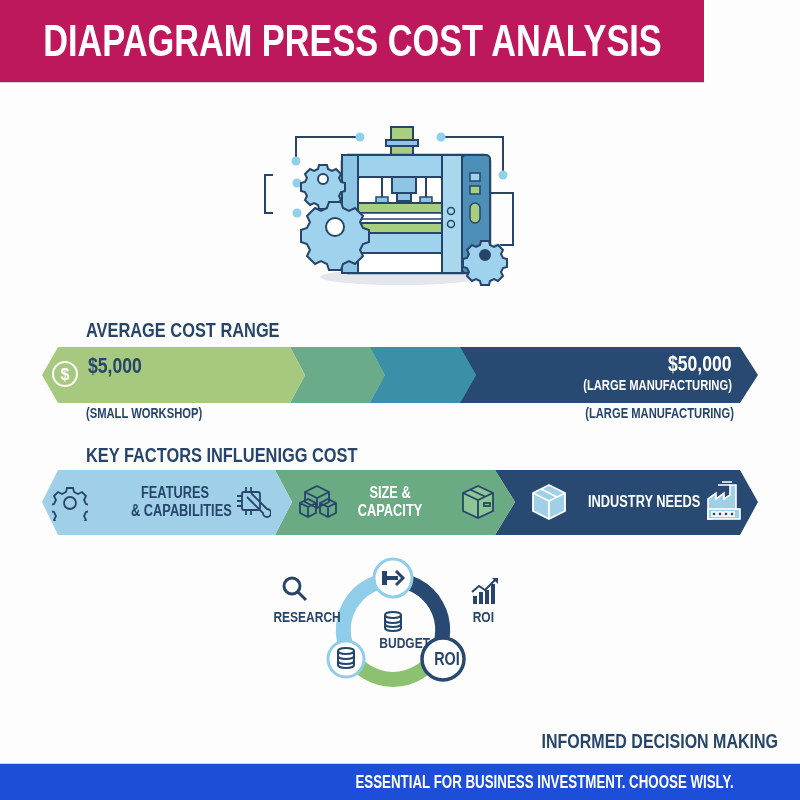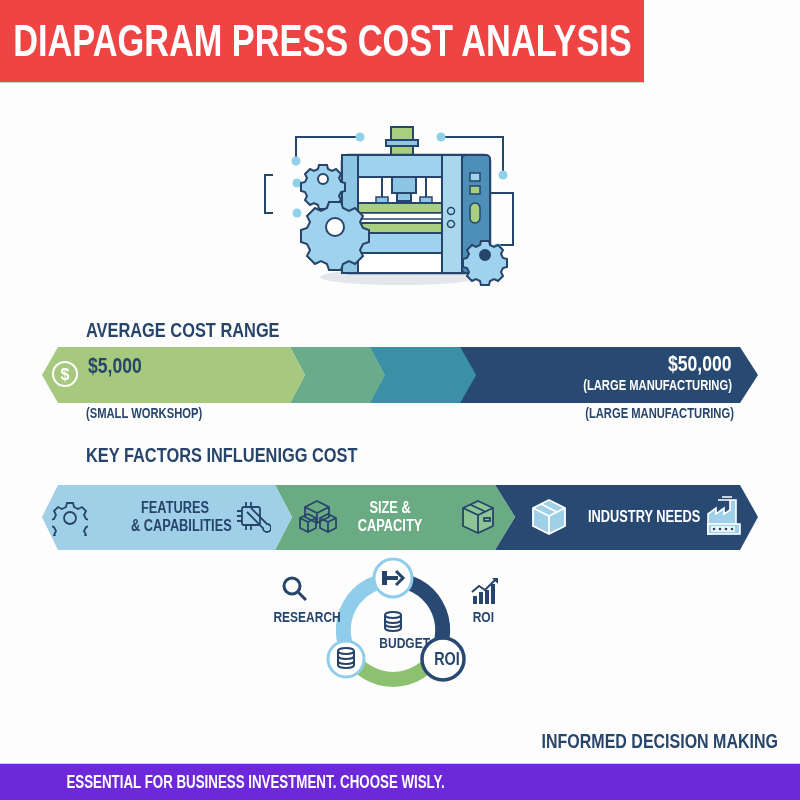--- a/index.html
+++ b/index.html
@@ -3,22 +3,22 @@
 <meta charset="utf-8">
 <style>
   html, body { margin: 0; padding: 0; }
   body {
     width: 800px; height: 800px; position: relative; overflow: hidden;
     background: #fdfdfd;
     font-family: "Liberation Sans", "DejaVu Sans", sans-serif;
     color: #27456b;
   }
   .header {
-    position: absolute; left: 0; top: 0; width: 644px; height: 82px;
-    background: #ef4444; display: flex; align-items: center; justify-content: center;
+    position: absolute; left: 0; top: 0; width: 704px; height: 82px;
+    background: #be185d; display: flex; align-items: center; justify-content: center;
     border-bottom: 1px solid #c9d3df;
   }
   .header h1 {
     margin: 0; color: #ffffff; font-weight: bold; font-size: 44px; letter-spacing: 0px;
     transform: scaleX(0.78); white-space: nowrap;
   }
   .hero { position: absolute; left: 255px; top: 115px; width: 290px; height: 175px; }
   .section-title {
     position: absolute; font-weight: bold; font-size: 21px; color: #27456b;
     transform: scaleX(0.78); transform-origin: left center; white-space: nowrap;
@@ -48,21 +48,21 @@
   }
   .decision {
     position: absolute; left: 8px; top: 730px; width: 800px; text-align: right;
   }
   .decision span {
     display: inline-block; font-weight: bold; font-size: 20px; color: #27456b;
     transform: scaleX(0.8); white-space: nowrap;
   }
   .footer {
     position: absolute; left: 0; top: 763px; width: 800px; height: 37px;
-    background: #6d28d9; display: flex; align-items: center; justify-content: flex-start;
+    background: #1d4ed8; display: flex; align-items: center; justify-content: flex-end;
     border-top: 1px solid #c9d3df;
   }
   .footer span {
     color: #ffffff; font-weight: bold; font-size: 18px; transform: scaleX(0.74); white-space: nowrap;
   }
 </style>
 </head>
 <body>
 
 <div class="header">
@@ -160,21 +160,21 @@
   <div class="abs price" style="left:48px; top:8px;">$5,000</div>
   <div class="abs price right" style="right:28px; top:6px;">$50,000</div>
   <div class="abs sub white right" style="right:28px; top:32px;">(LARGE MANUFACTURING)</div>
 </div>
 
 <div class="abs sub" style="left:86px; top:405px;">(SMALL WORKSHOP)</div>
 <div class="abs sub right" style="right:66px; top:405px;">(LARGE MANUFACTURING)</div>
 
 <div class="section-title" style="left:86px; top:443px;">KEY FACTORS INFLUENIGG COST</div>
 
-<div class="band" style="left:40px; top:484px; width:720px; height:67px;">
+<div class="band" style="left:40px; top:469px; width:720px; height:67px;">
   <svg width="720" height="67" viewBox="0 0 720 67">
     <polygon points="455,1 700,1 718,33 700,66 455,66 475,33" fill="#284a72"></polygon>
     <polygon points="235,1 455,1 475,33 455,66 235,66 252,33" fill="#6aab83"></polygon>
     <polygon points="18,1 235,1 252,33 235,66 18,66 2,33" fill="#9fd0e8"></polygon>
   </svg>
 
   <div class="abs" style="left:12px; top:16px;">
     <svg width="36" height="36" viewBox="0 0 36 36">
       <path d="M15,3 h6 l1,4 l4,2 l4,-2 l4,4 l-2,4 l2,4 l4,1 v6 l-4,1 l-2,4 l2,4 l-4,4 l-4,-2 l-4,2 l-1,4 h-6 l-1,-4 l-4,-2 l-4,2 l-4,-4 l2,-4 l-2,-4 l-4,-1 v-6 l4,-1 l2,-4 l-2,-4 l4,-4 l4,2 l4,-2 z" fill="none" stroke="#27456b" stroke-width="1.8"></path>
       <circle cx="18" cy="18" r="6" fill="none" stroke="#27456b" stroke-width="1.8"></circle>

